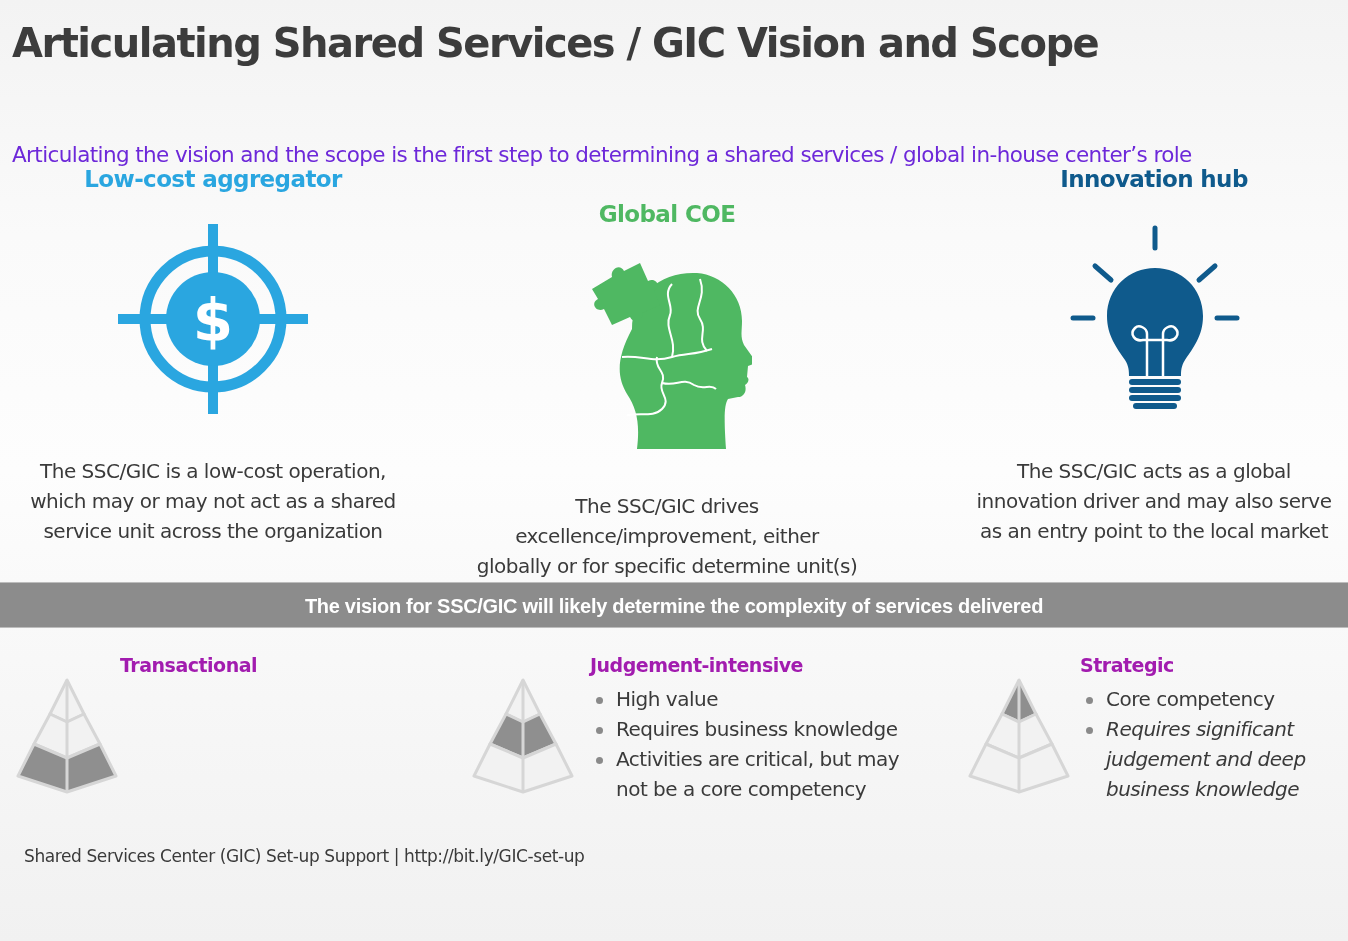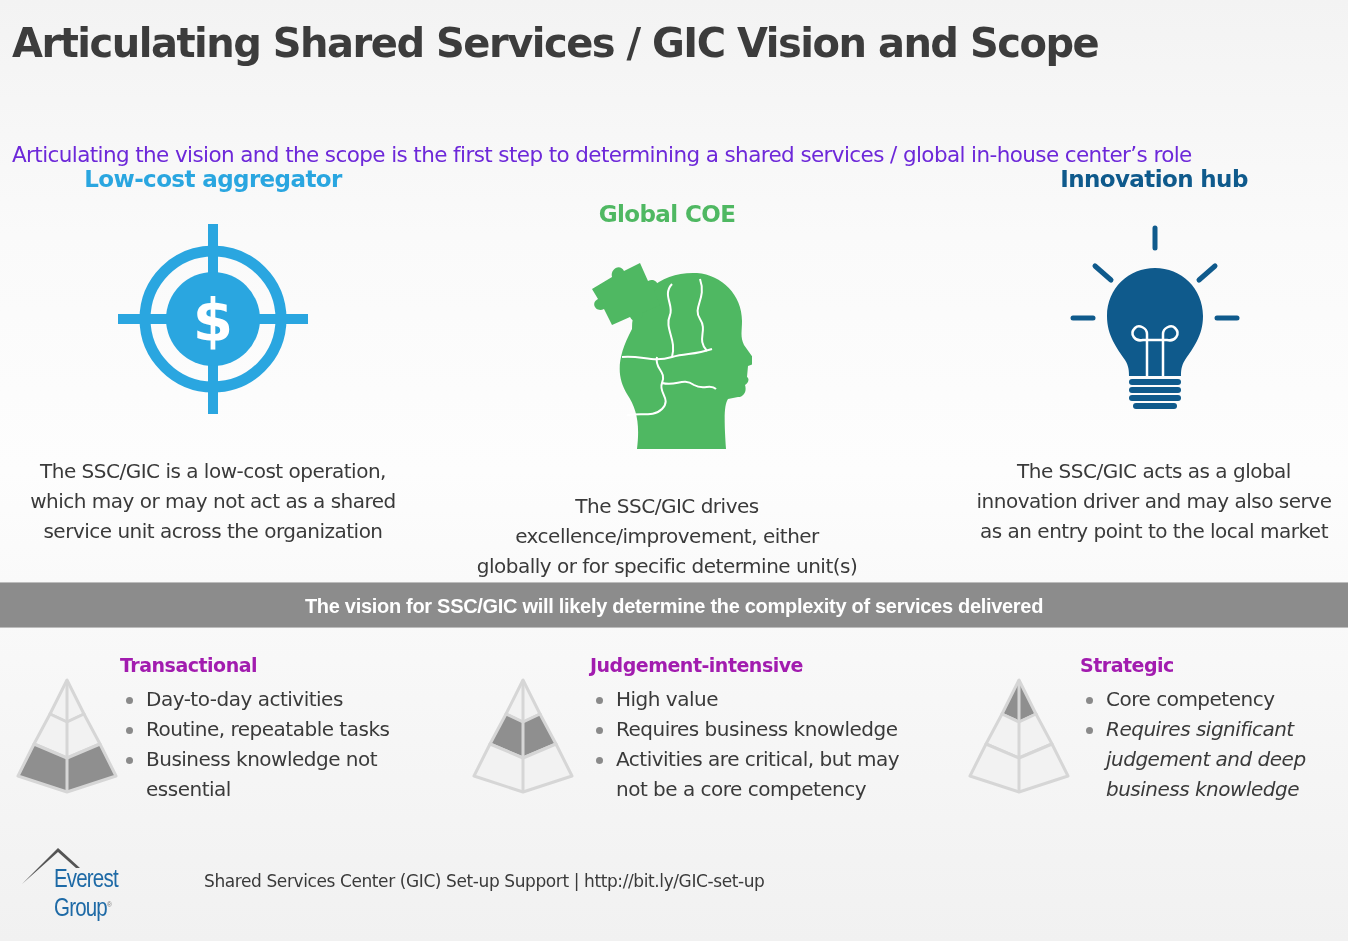--- a/index.html
+++ b/index.html
@@ -154,25 +154,20 @@
   <svg class="pyr" width="106" height="120" viewBox="0 0 106 120">
     <g stroke="#d6d6d6" stroke-width="3" stroke-linejoin="round">
       <polygon points="53,4 36,38 53,46 70,38" fill="#f2f2f2"></polygon>
       <polygon points="36,38 20,68 53,82 86,68 70,38 53,46" fill="#f2f2f2"></polygon>
       <polygon points="20,68 4,100 53,116 102,100 86,68 53,82" fill="#8f8f8f"></polygon>
       <line x1="53" y1="4" x2="53" y2="116"></line>
     </g>
   </svg>
   <div class="txt">
     <h3>Transactional</h3>
-    <ul>
-      <li>Day-to-day activities</li>
-      <li>Routine, repeatable tasks</li>
-      <li style="width:290px;">Business knowledge not essential</li>
-    </ul>
   </div>
 </div>
 
 <div class="tier" style="left:470px;">
   <svg class="pyr" width="106" height="120" viewBox="0 0 106 120">
     <g stroke="#d6d6d6" stroke-width="3" stroke-linejoin="round">
       <polygon points="53,4 36,38 53,46 70,38" fill="#f2f2f2"></polygon>
       <polygon points="36,38 20,68 53,82 86,68 70,38 53,46" fill="#8f8f8f"></polygon>
       <polygon points="20,68 4,100 53,116 102,100 86,68 53,82" fill="#f2f2f2"></polygon>
       <line x1="53" y1="4" x2="53" y2="116"></line>
@@ -200,20 +195,14 @@
   <div class="txt" style="left:114px;width:260px;">
     <h3>Strategic</h3>
     <ul>
       <li>Core competency</li>
       <li style="width:240px;font-style:italic;">Requires significant judgement and deep business knowledge</li>
     </ul>
   </div>
 </div>
 
 <div class="footer">
-  <div class="logo">
-    <svg width="60" height="40" viewBox="0 0 60 40" style="position:absolute;left:0;top:0;">
-      <path d="M0 38 L36 2 L58 22 L54 22 L36 6 Z" fill="#555"></path>
-    </svg>
-    <span class="logo-text"><span>Everest Group</span><span class="logo-reg">®</span></span>
-  </div>
   <div class="footer-text">Shared Services Center (GIC) Set-up Support | http://bit.ly/GIC-set-up</div>
 </div>
 
 </body></html>

